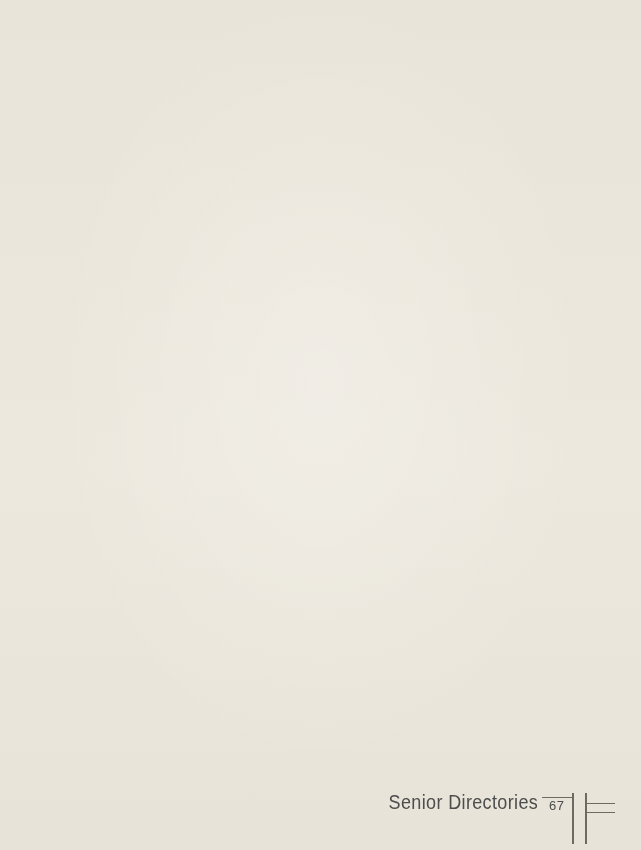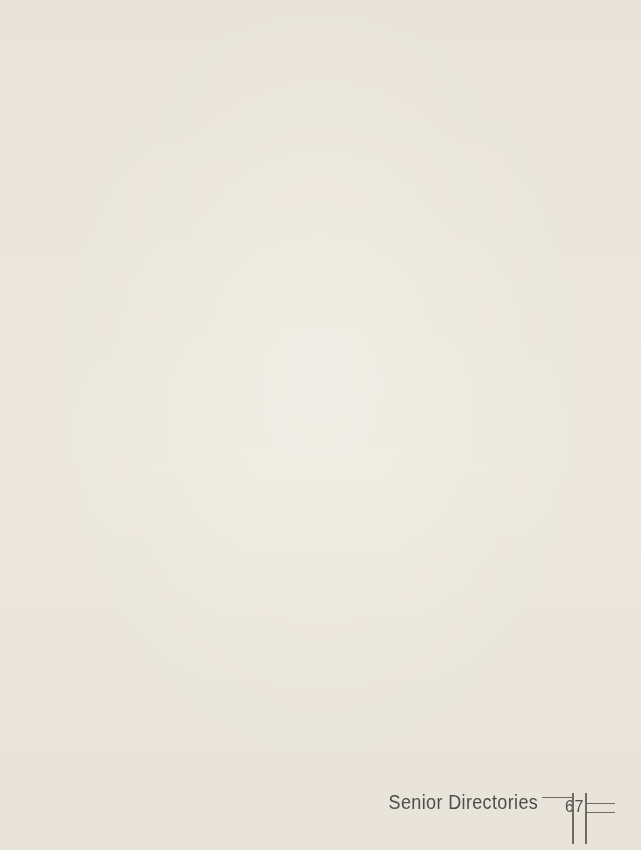--- a/index.html
+++ b/index.html
@@ -24,21 +24,21 @@
     word-spacing:0.2px;
   }
   .footer-title{
     position:absolute; top:791px; right:103px;
     font-size:20px; color:#4d4d4d; letter-spacing:0.4px;
     transform:scaleX(0.9); transform-origin:right center;
     white-space:nowrap;
   }
   .folio{
     position:absolute; left:549px; top:798px;
-    font-size:16px; color:#4d4d4d; letter-spacing:0.5px;margin-left:16px;
+    font-size:13px; color:#4d4d4d; letter-spacing:0.5px;
   }
   .rule{position:absolute; background:#6e6a63;}
   .folio-overline{left:542px; top:797px; width:31px; height:1.4px;}
   .mark-bar-1{left:572px; top:793px; width:1.6px; height:51px;}
   .mark-bar-2{left:585px; top:793px; width:1.6px; height:51px;}
   .mark-hline-1{left:587px; top:803px; width:28px; height:1.4px;}
   .mark-hline-2{left:587px; top:812px; width:28px; height:1.4px;}
 </style>
 </head>
 <body>

